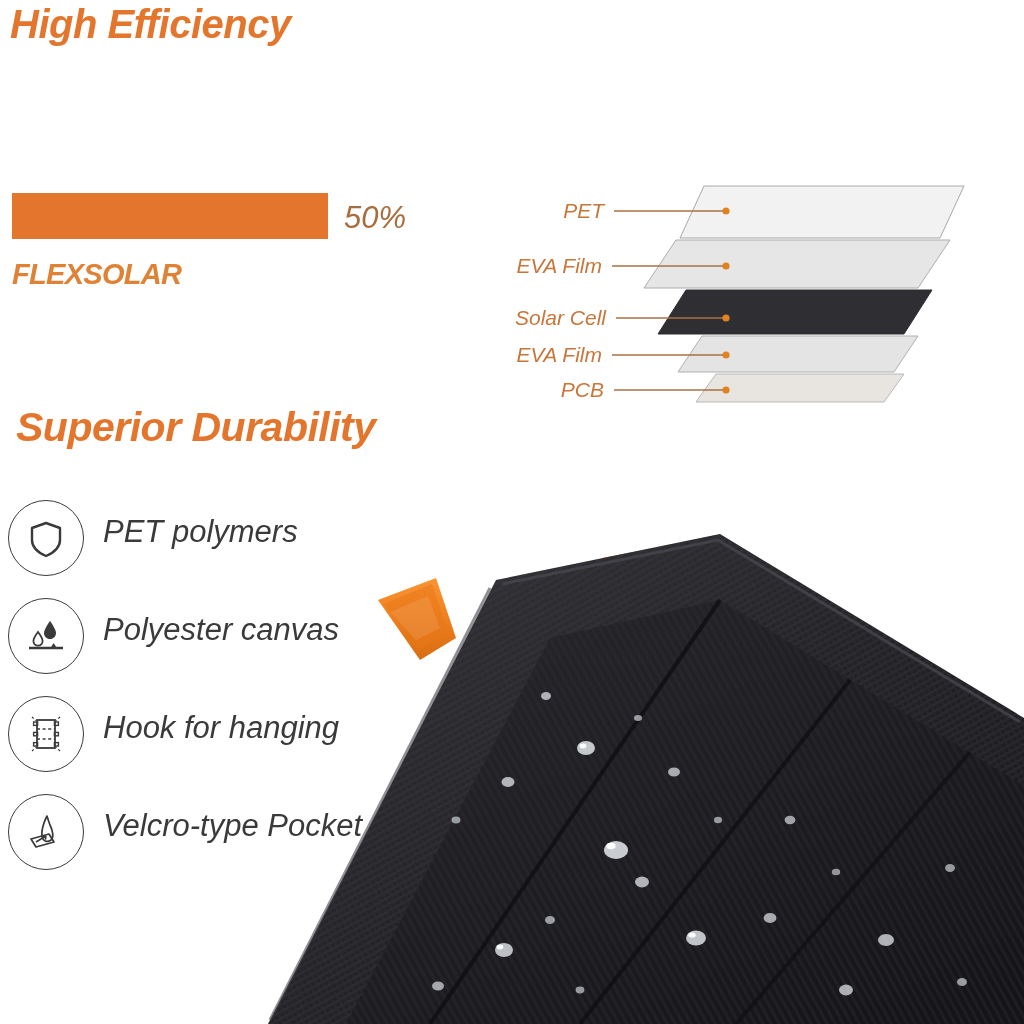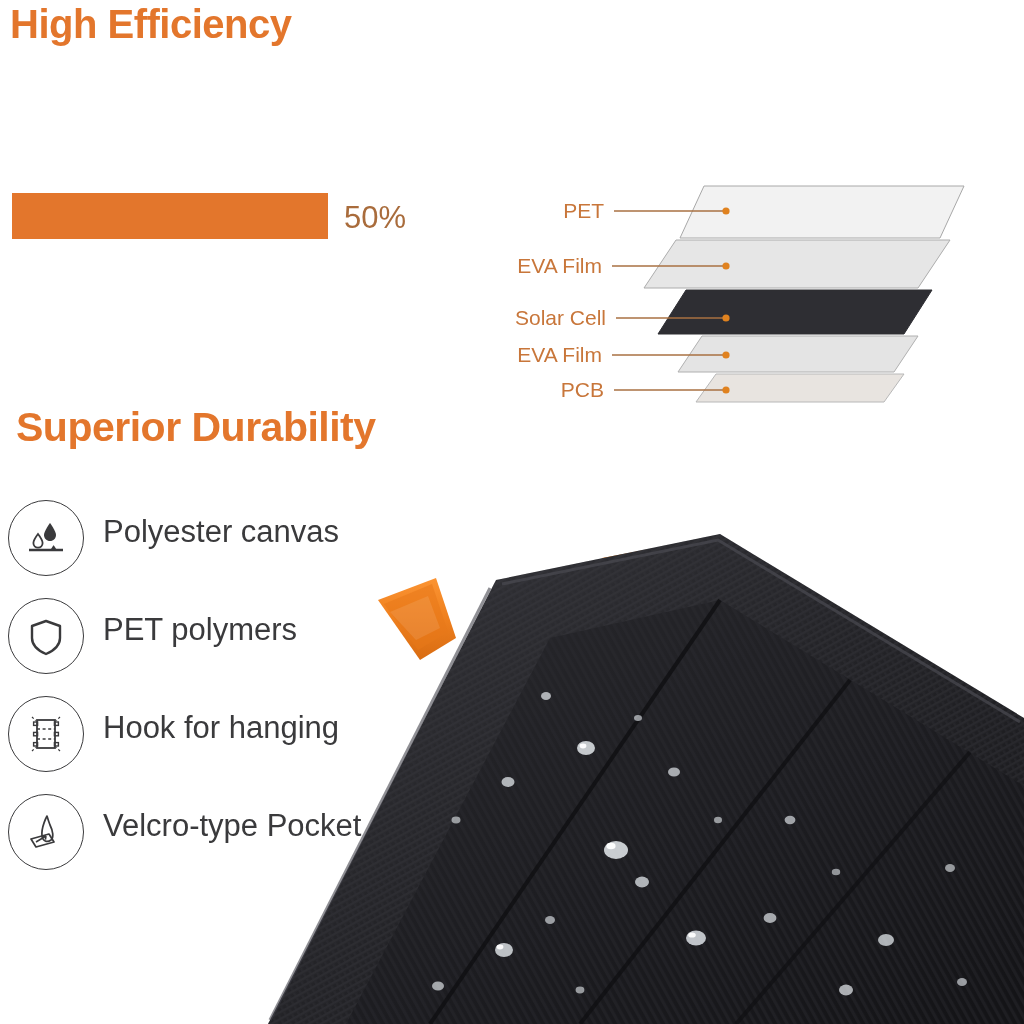--- a/index.html
+++ b/index.html
@@ -3,21 +3,21 @@
 <meta charset="utf-8">
 <style>
   html,body{margin:0;padding:0;}
   body{
     width:1024px;height:1024px;
     background:#ffffff;
     font-family:"Liberation Sans", sans-serif;
     overflow:hidden;
     position:relative;
   }
-  .page{position:absolute;inset:0;}
+  .page{position:absolute;inset:0;font-style:italic;}
 
   
   .h1{
     position:absolute;
     font-size:40px;
     font-weight:bold;
     letter-spacing:-0.5px;
     color:#e3762c;
     white-space:nowrap;
   }
@@ -102,20 +102,21 @@
 <div class="page">
 
   <div class="h1" id="heading-efficiency">High Efficiency</div>
 
 
   <div id="eff-bar-track">
     <div id="eff-bar-fill"></div>
   </div>
   <div id="eff-bar-value">50%</div>
 
+  <div id="brand-wordmark">FLEXSOLAR</div>
 
   <div id="layer-diagram">
     <svg width="544" height="230" viewBox="0 0 544 230">
 
       <g>
         <polygon points="236,196 424,196 404,224 216,224" fill="#e8e4e0" stroke="#b8b8b8" stroke-width="1"></polygon>
       </g>
 
       <g>
         <polygon points="222,158 438,158 414,194 198,194" fill="#e4e4e4" stroke="#b0b0b0" stroke-width="1"></polygon>
@@ -256,37 +257,37 @@
       </g>
     </svg>
   </div>
 
   <div class="h1" id="heading-durability">Superior Durability</div>
 
   <div id="feature-list">
 
     <div class="feature-row">
       <div class="feature-icon">
+        <svg width="44" height="44" viewBox="0 0 44 44">
+          <path d="M22,7 L36,12 L36,24 C36,32 29,37 22,40 C15,37 8,32 8,24 L8,12 Z" fill="none" stroke="#3a3a3c" stroke-width="2.4" stroke-linejoin="round"></path>
+        </svg>
+      </div>
+      <div class="feature-label">PET polymers</div>
+    </div>
+
+    <div class="feature-row">
+      <div class="feature-icon">
         <svg width="46" height="46" viewBox="0 0 46 46">
           <path d="M27,8 C27,8 33,16 33,20 C33,23.4 30.4,26 27,26 C23.6,26 21,23.4 21,20 C21,16 27,8 27,8 Z" fill="#3a3a3c"></path>
           <path d="M15,19 C15,19 19.6,25 19.6,28 C19.6,30.6 17.6,32.6 15,32.6 C12.4,32.6 10.4,30.6 10.4,28 C10.4,25 15,19 15,19 Z" fill="none" stroke="#3a3a3c" stroke-width="1.8"></path>
           <path d="M28,34 C28,34 30.6,30 30.6,30 C30.6,30 33.2,34 33.2,34 Z" fill="#3a3a3c"></path>
           <line x1="6" y1="35" x2="40" y2="35" stroke="#3a3a3c" stroke-width="2.6"></line>
         </svg>
       </div>
       <div class="feature-label">Polyester canvas</div>
-    </div>
-
-    <div class="feature-row">
-      <div class="feature-icon">
-        <svg width="44" height="44" viewBox="0 0 44 44">
-          <path d="M22,7 L36,12 L36,24 C36,32 29,37 22,40 C15,37 8,32 8,24 L8,12 Z" fill="none" stroke="#3a3a3c" stroke-width="2.4" stroke-linejoin="round"></path>
-        </svg>
-      </div>
-      <div class="feature-label">PET polymers</div>
     </div>
 
     <div class="feature-row">
       <div class="feature-icon">
         <svg width="46" height="46" viewBox="0 0 46 46">
           <rect x="14" y="9" width="18" height="28" fill="none" stroke="#3a3a3c" stroke-width="1.8"></rect>
           <line x1="14" y1="18" x2="32" y2="18" stroke="#3a3a3c" stroke-width="1.4" stroke-dasharray="3,2.6"></line>
           <line x1="14" y1="28" x2="32" y2="28" stroke="#3a3a3c" stroke-width="1.4" stroke-dasharray="3,2.6"></line>
           <rect x="10.6" y="11" width="4" height="3.4" fill="none" stroke="#3a3a3c" stroke-width="1.4"></rect>
           <rect x="10.6" y="21.4" width="4" height="3.4" fill="none" stroke="#3a3a3c" stroke-width="1.4"></rect>

